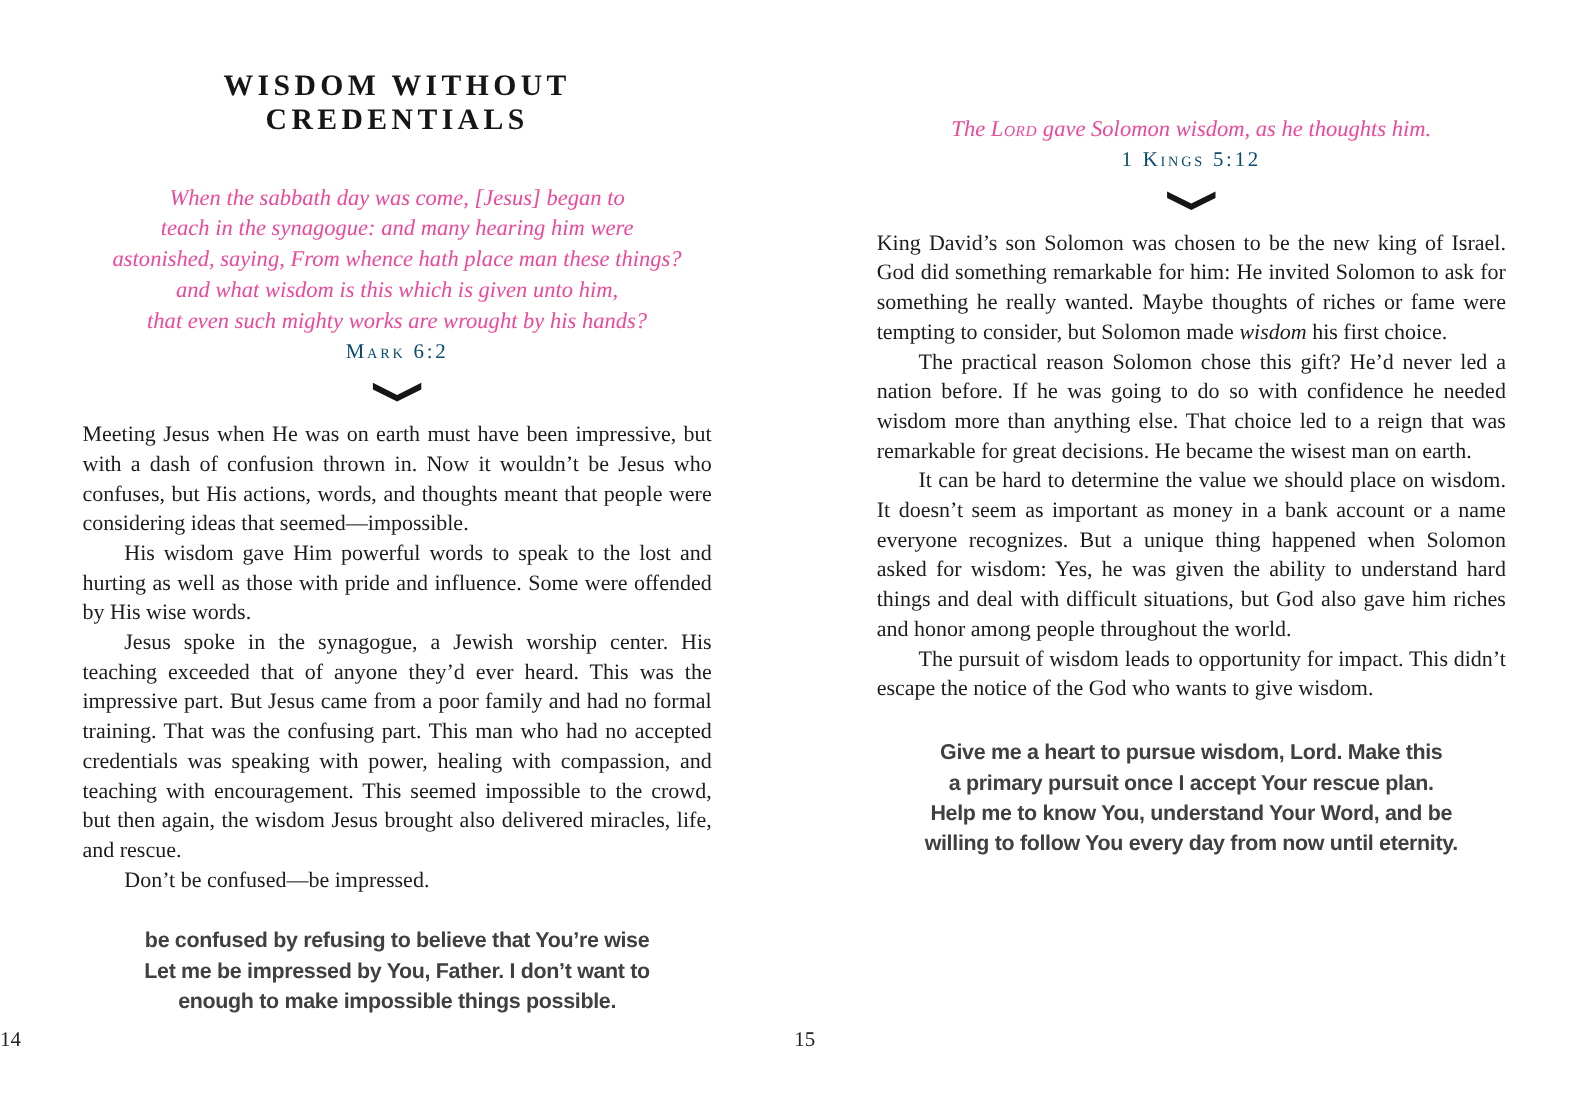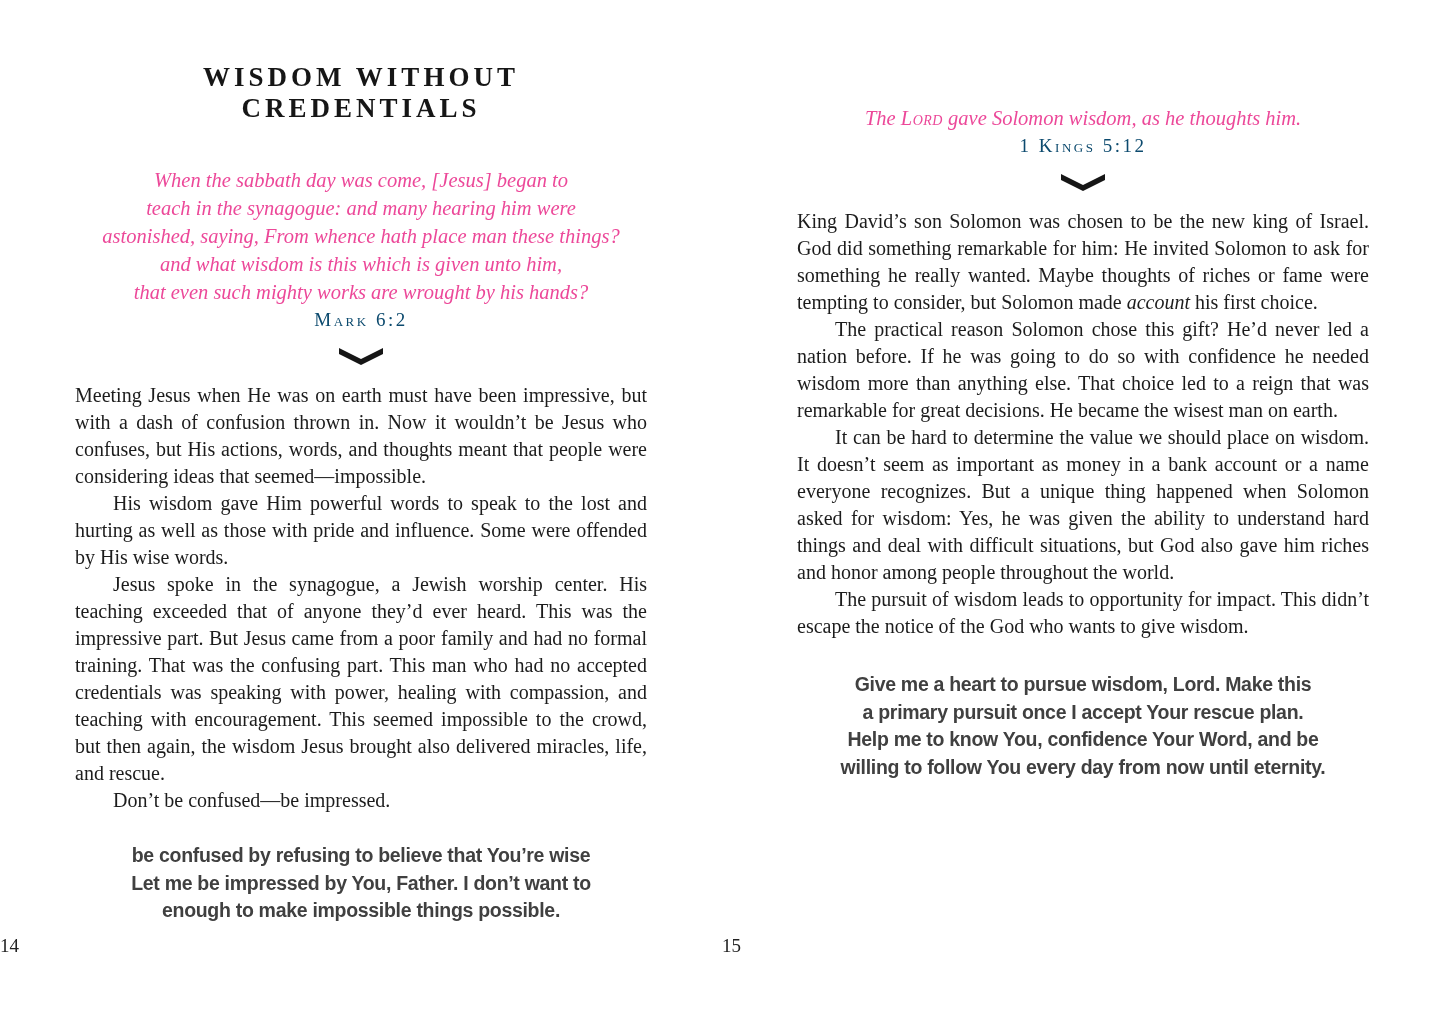--- a/index.html
+++ b/index.html
@@ -150,30 +150,30 @@
 
       <div class="reference">1 Kings 5:12</div>
 
       <div class="ornament">
         <svg width="46" height="19" viewBox="0 0 46 19" aria-hidden="true">
           <polygon points="1,1 23,12 45,1 45,7 23,18 1,7" fill="#161616"></polygon>
         </svg>
       </div>
 
       <div class="body-text">
-        <p class="first"><span>King David’s son Solomon was chosen to be the new king of Israel. God did something remarkable for him: He invited Solomon to ask for something he really wanted. Maybe thoughts of riches or fame were tempting to consider, but Solomon made </span><em>account</em><span> his first choice.</span></p>
+        <p class="first"><span>King David’s son Solomon was chosen to be the new king of Israel. God did something remarkable for him: He invited Solomon to ask for something he really wanted. Maybe thoughts of riches or fame were tempting to consider, but Solomon made </span><em>wisdom</em><span> his first choice.</span></p>
         <p>The practical reason Solomon chose this gift? He’d never led a nation before. If he was going to do so with confidence he needed wisdom more than anything else. That choice led to a reign that was remarkable for great decisions. He became the wisest man on earth.</p>
         <p>It can be hard to determine the value we should place on wisdom. It doesn’t seem as important as money in a bank account or a name everyone recognizes. But a unique thing happened when Solomon asked for wisdom: Yes, he was given the ability to understand hard things and deal with difficult situations, but God also gave him riches and honor among people throughout the world.</p>
         <p>The pursuit of wisdom leads to opportunity for impact. This didn’t escape the notice of the God who wants to give wisdom.</p>
       </div>
 
       <div class="prayer prayer-right">
         <span class="prayer-line">Give me a heart to pursue wisdom, Lord. Make this</span>
         <span class="prayer-line">a primary pursuit once I accept Your rescue plan.</span>
-        <span class="prayer-line">Help me to know You, confidence Your Word, and be</span>
+        <span class="prayer-line">Help me to know You, understand Your Word, and be</span>
         <span class="prayer-line">willing to follow You every day from now until eternity.</span>
       </div>
     </div>
 
     <div class="page-number">15</div>
   </section>
 
 </div>
 
 </body></html>

